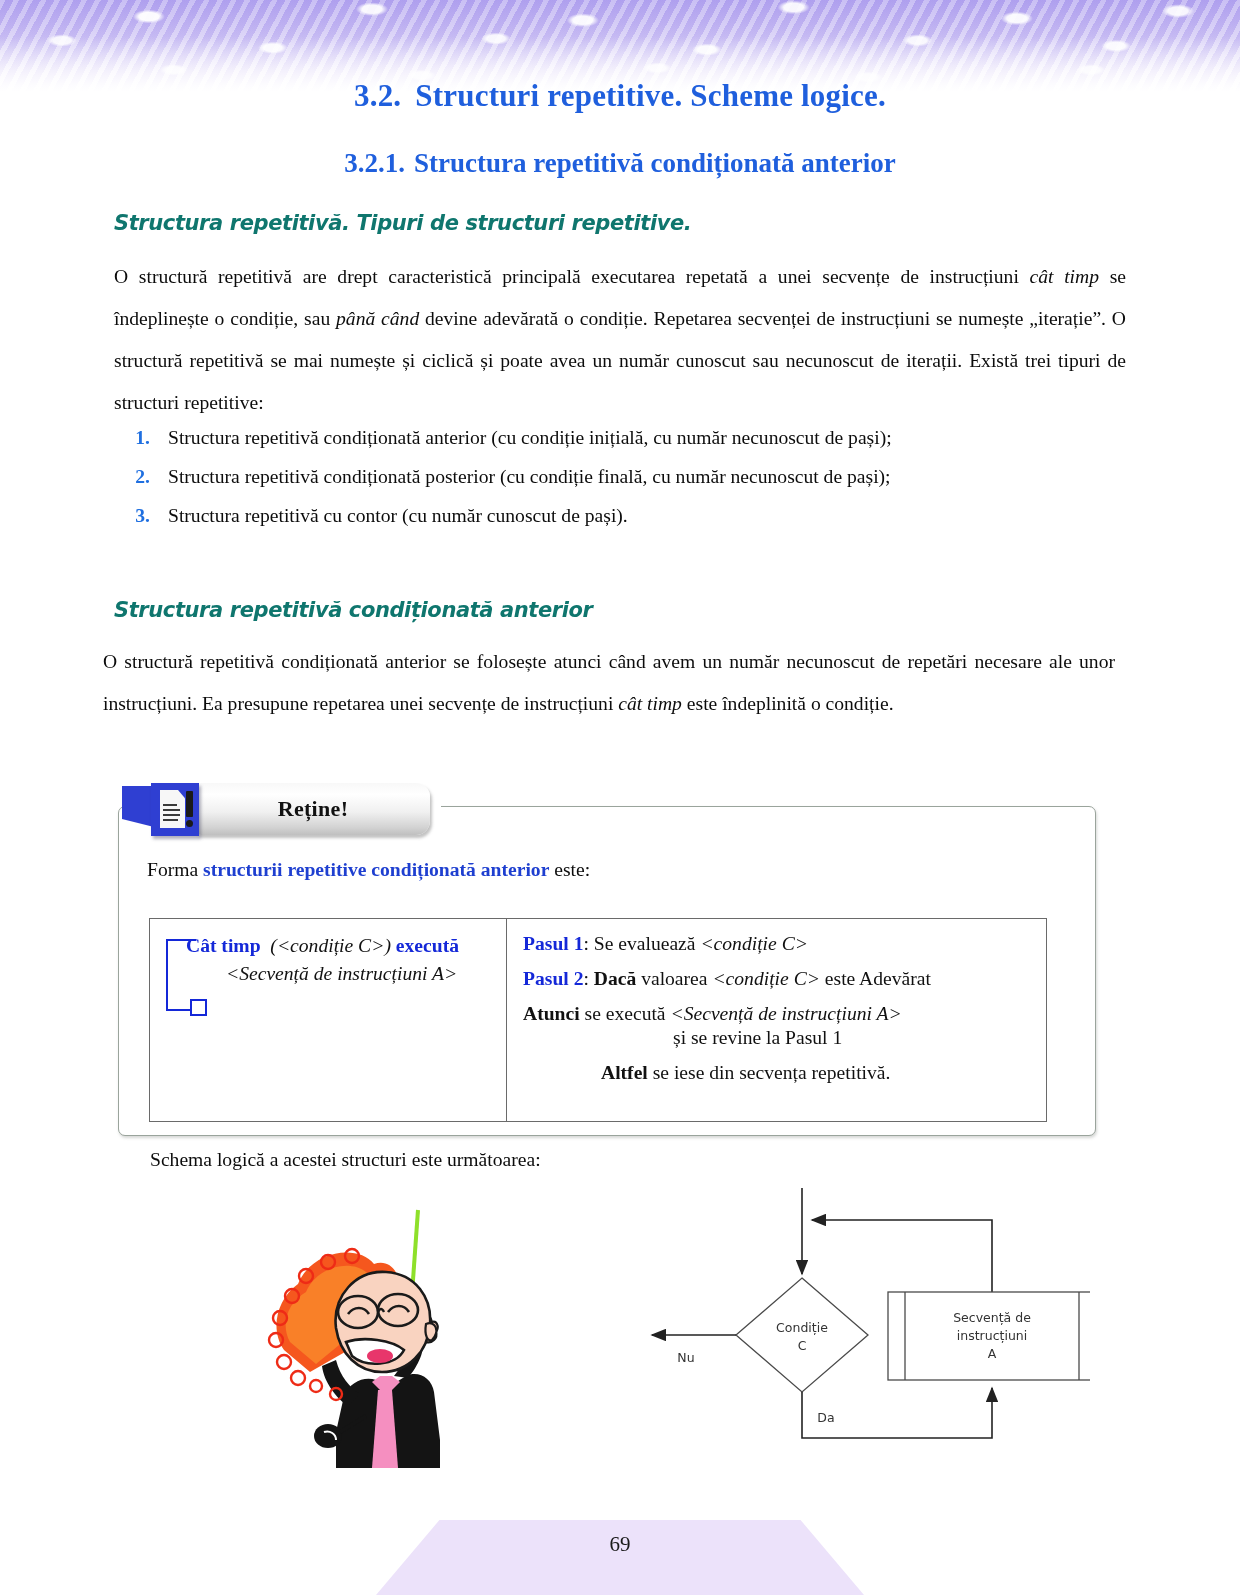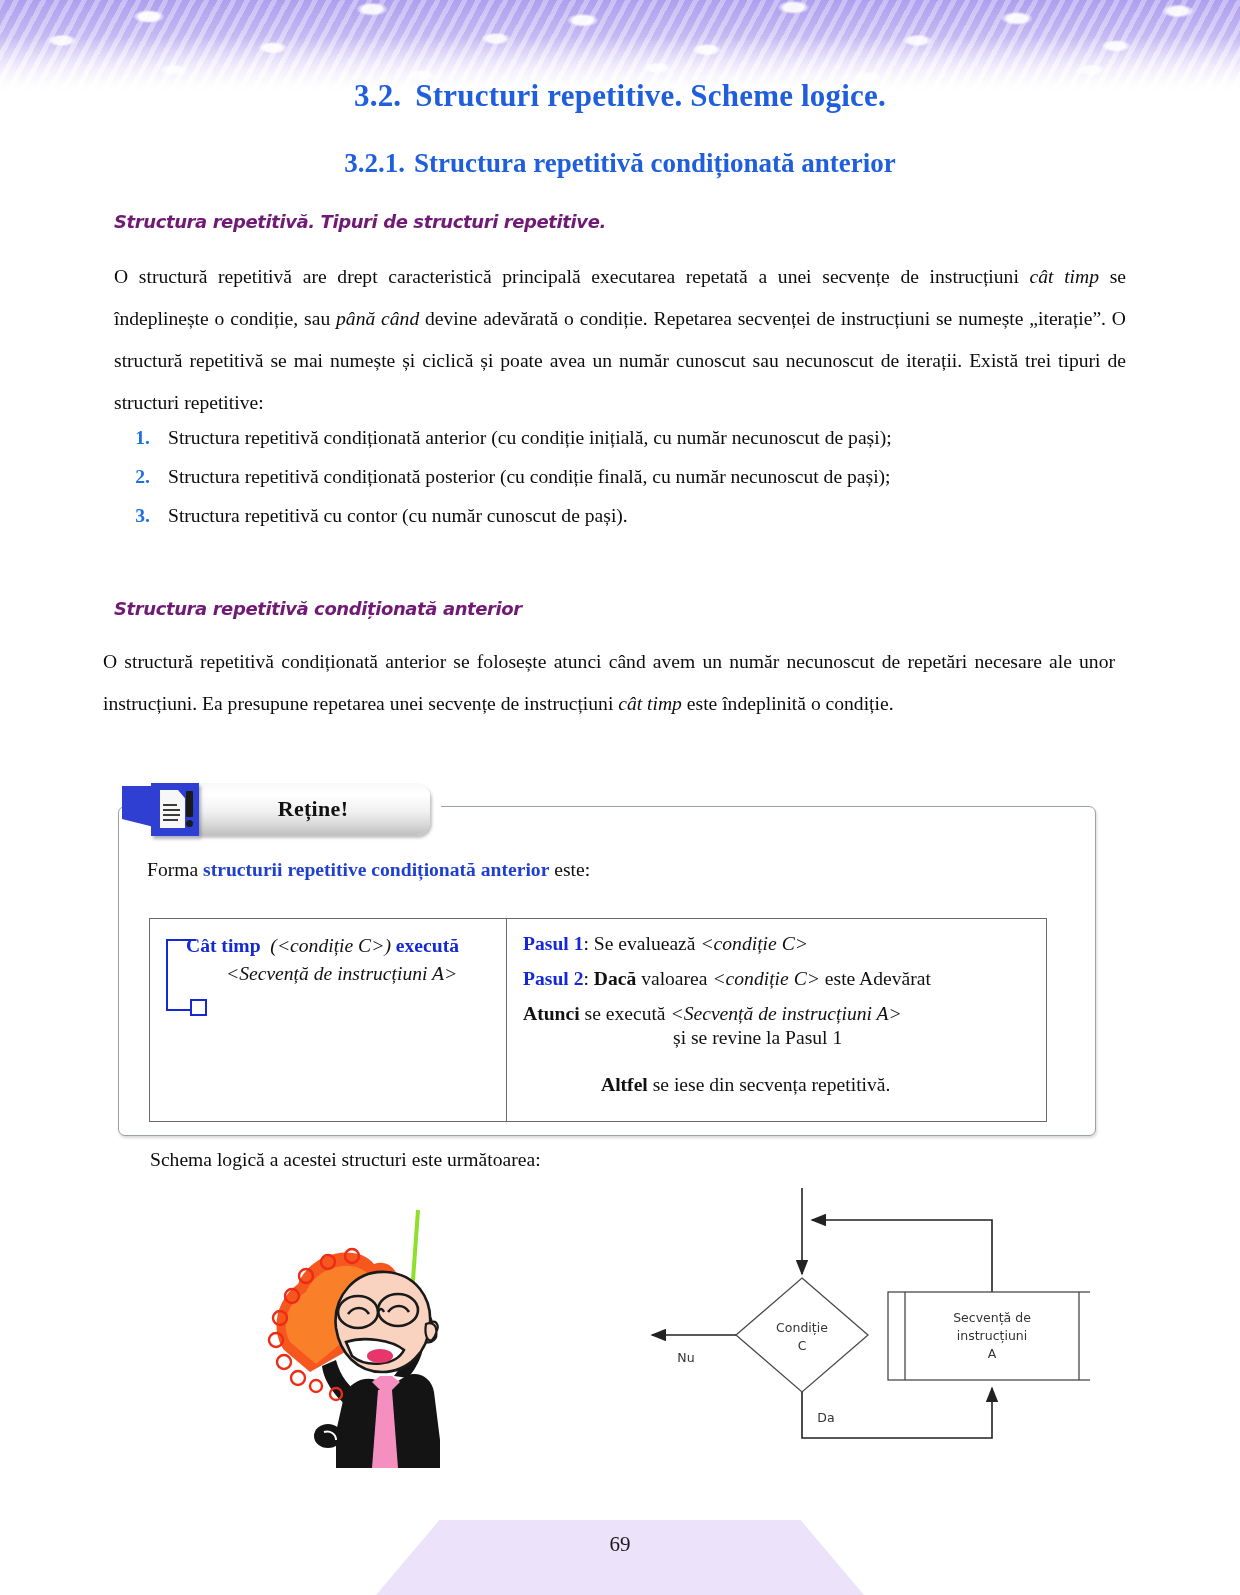--- a/index.html
+++ b/index.html
@@ -52,25 +52,25 @@
     font-weight: bold;
     font-family: "Liberation Serif", serif;
   }
   #title-main { top: 78px; font-size: 31px; letter-spacing: .2px; }
   #title-main .num { margin-right: 14px; }
   #title-sub  { top: 148px; font-size: 27px; }
   #title-sub .num { margin-right: 9px; }
 
   .h-italic {
     position: absolute;
-    color: #701a75;
+    color: #0f766e;
     font-family: "DejaVu Sans", sans-serif;
     font-style: italic;
     font-weight: bold;
-    font-size: 18px;
+    font-size: 21px;
     letter-spacing: -0.4px;
   }
   #subhead-1 { left: 114px; top: 211px; }
   #subhead-2 { left: 114px; top: 598px; }
 
   
   .para {
     position: absolute;
     font-family: "Liberation Serif", serif;
     font-size: 19.6px;
@@ -184,21 +184,21 @@
   }
   #loop-square {
     position: absolute; left: 40px; top: 80px;
     width: 17px; height: 17px;
     border: 2.2px solid #1428d8; background: #fff;
   }
 
   .step-ln { font-family: "Liberation Serif", serif; font-size: 19.6px; color: #111; margin-bottom: 13px; }
   .step-ln .st { color: #1428d8; font-weight: bold; }
   #step-atunci { margin-bottom: 2px; }
-  #step-revine { margin-left: 150px; margin-bottom: 25px; }
+  #step-revine { margin-left: 150px; margin-bottom: 13px; }
   #step-altfel { margin-left: 78px; }
 
   
   #schema-caption {
     position: absolute; left: 150px; top: 1149px;
     font-family: "Liberation Serif", serif; font-size: 19.6px; color: #0c0c0c;
   }
 
   
   #flowchart { position: absolute; left: 630px; top: 1170px; }

